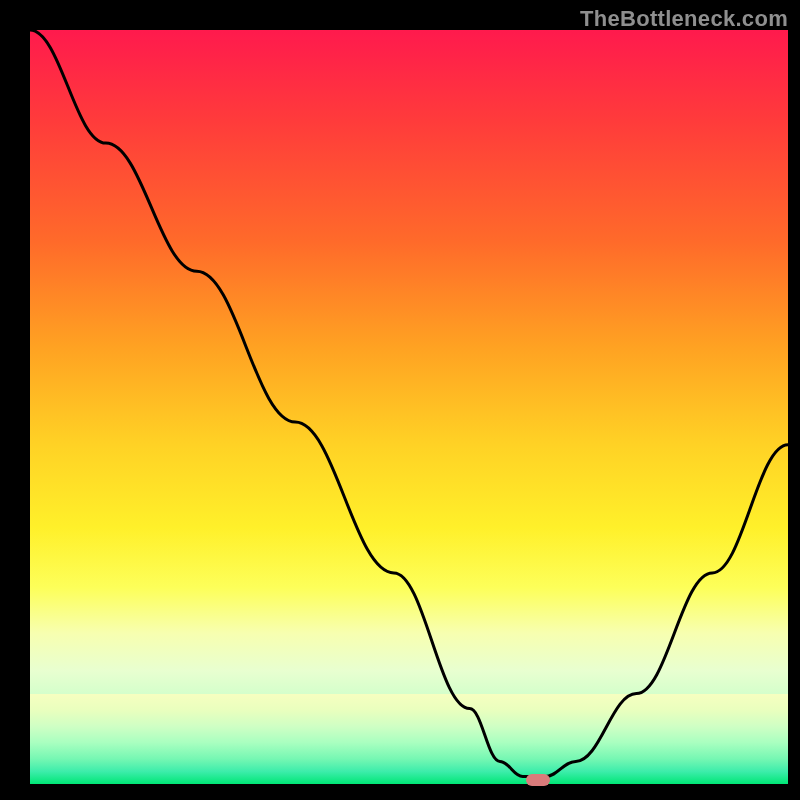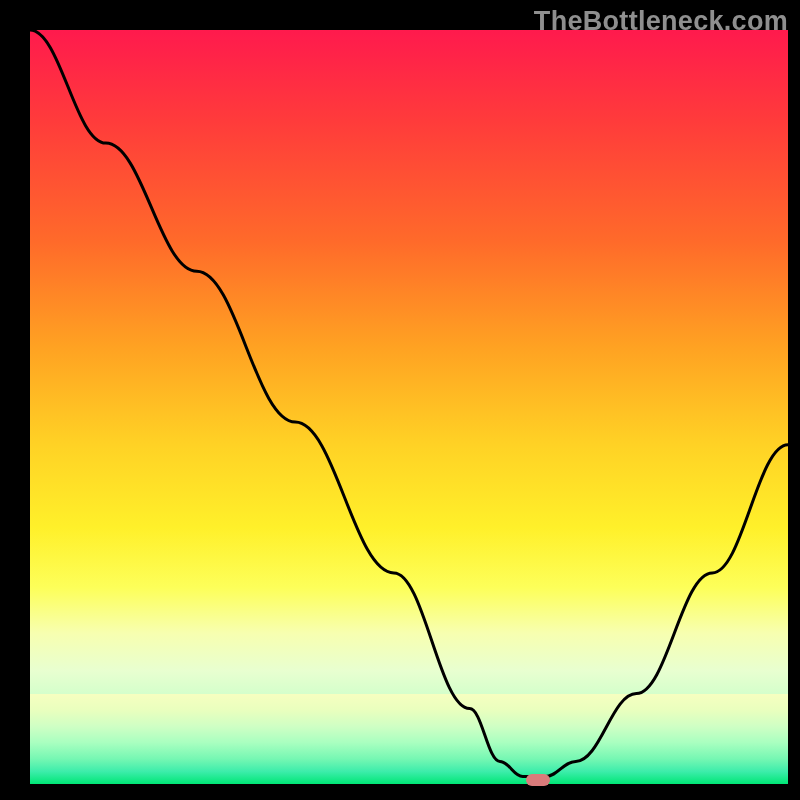--- a/index.html
+++ b/index.html
@@ -80,14 +80,14 @@
 <div class="frame">
 
   <div class="plot" id="plot" style="left: 30px; top: 30px; width: 758px; height: 754px;">
     <div class="bottom-stripes"></div>
     <svg class="curve" id="curveSvg" viewBox="0 0 758 754" preserveAspectRatio="none">
       <path id="curvePath" d="M 0 0 C 30.32 0 45.48 113.10000000000002 75.8 113.10000000000002 C 112.184 113.10000000000002 130.37599999999998 241.27999999999997 166.76 241.27999999999997 C 206.176 241.27999999999997 225.88400000000001 392.08000000000004 265.3 392.08000000000004 C 304.716 392.08000000000004 324.424 542.88 363.84 542.88 C 394.15999999999997 542.88 409.32 678.6 439.64 678.6 C 451.768 678.6 457.832 731.38 469.96 731.38 C 479.056 731.38 483.604 746.46 492.7 746.46 C 501.796 746.46 506.34400000000005 746.46 515.44 746.46 C 527.568 746.46 533.6320000000001 731.38 545.76 731.38 C 570.016 731.38 582.144 663.52 606.4 663.52 C 636.72 663.52 651.88 542.88 682.2 542.88 C 712.52 542.88 727.6800000000001 414.7 758 414.7" fill="none" stroke="#000" stroke-width="3" stroke-linejoin="round" stroke-linecap="round"></path>
     </svg>
     <div class="marker" id="marker" style="width: 24px; height: 12px; left: 495.86px; top: 744.23px; background: rgb(217, 123, 123);"></div>
   </div>
 
-  <div class="watermark" id="watermark" style="right: 12px; top: 6px; font-size: 27px; text-align: right;">TheBottleneck.com</div>
+  <div class="watermark" id="watermark" style="right: 12px; top: 6px; font-size: 22px; text-align: right;">TheBottleneck.com</div>
 </div>
 
 </body></html>

